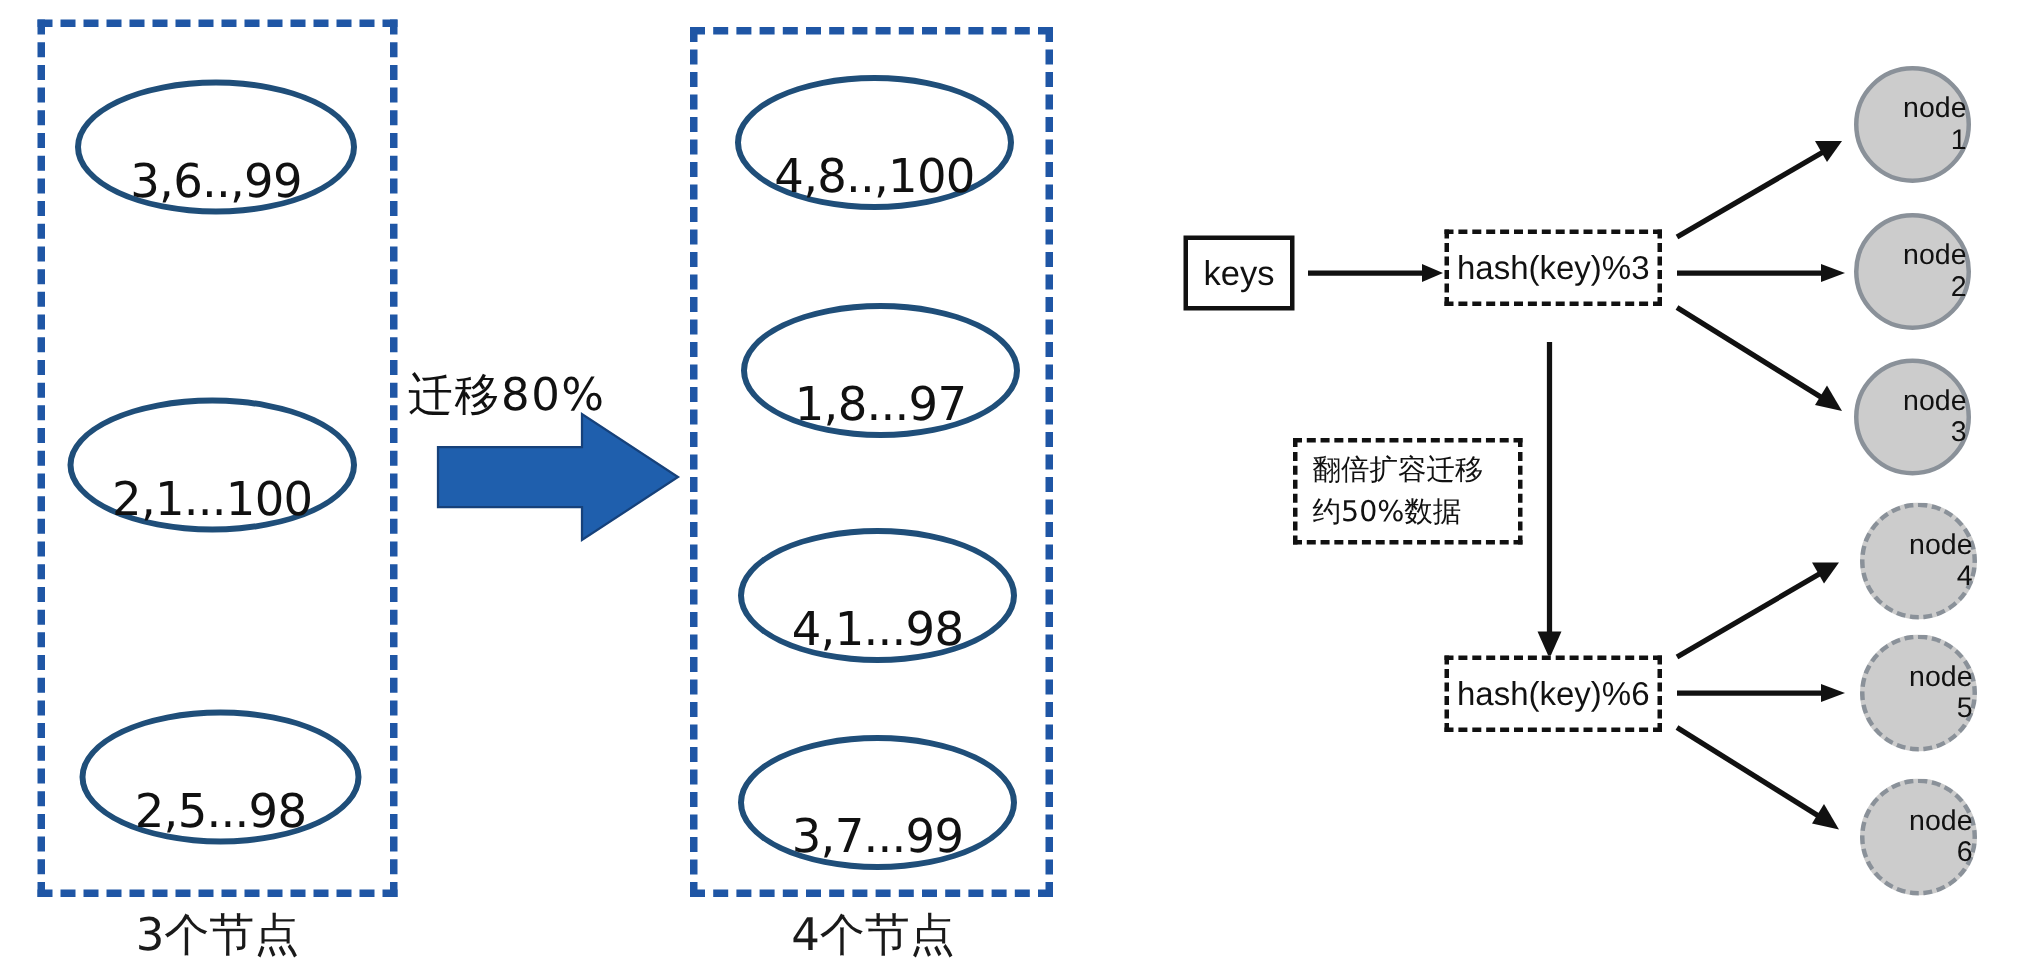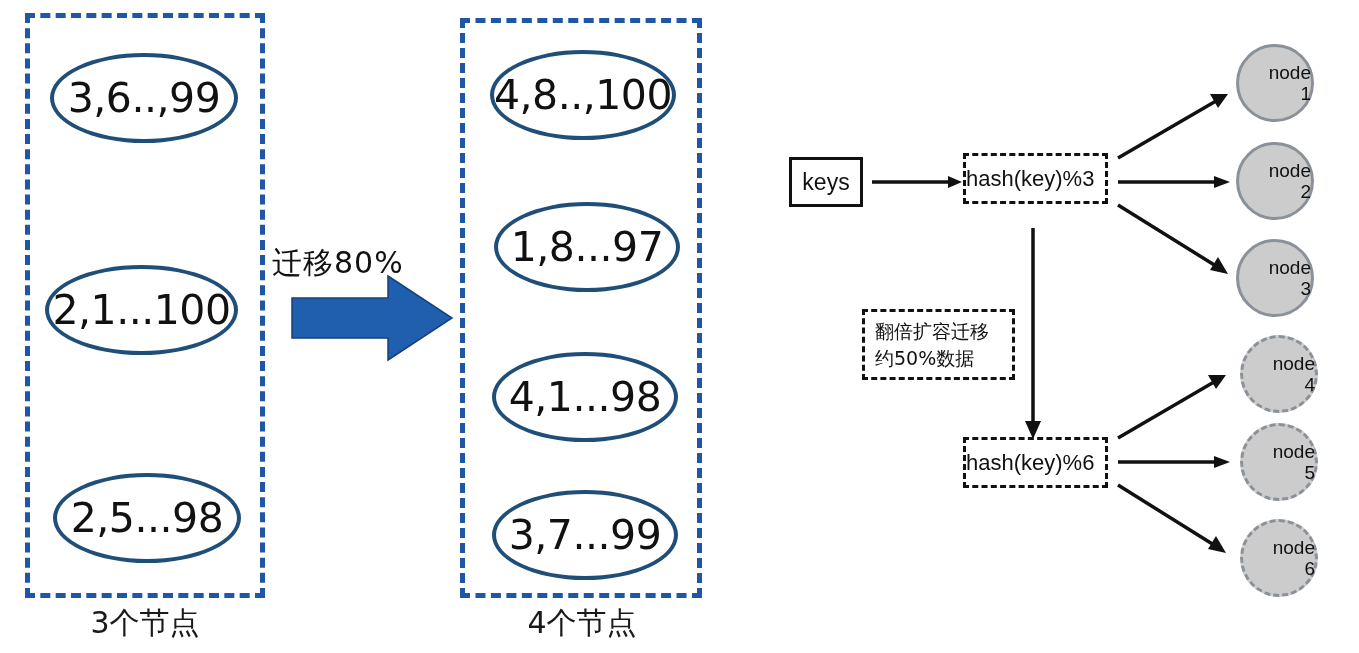--- a/index.html
+++ b/index.html
@@ -33,24 +33,24 @@
     white-space: nowrap;
   }
   
   .node-ellipse {
     position: absolute;
     border: 4px solid #1F4E79;
     border-radius: 50%;
     box-sizing: border-box;
     background: #ffffff;
     display: flex;
-    align-items: center;
-    justify-content: center;
-    color: #111111;
-    font-size: 41px;
+    align-items: flex-end;
+    justify-content: center;
+    color: #111111;
+    font-size: 31px;
     font-family: "DejaVu Sans", "Liberation Sans", sans-serif;
     letter-spacing: -0.5px;
   }
   .mig-label {
     position: absolute;
     font-size: 30px;
     color: #111111;
     font-family: "DejaVu Sans", "Liberation Sans", sans-serif;
     white-space: nowrap;
     letter-spacing: 1px;
@@ -67,20 +67,21 @@
     color: #111111;
     box-sizing: border-box;
     font-family: "Liberation Sans", sans-serif;
   }
   .hash-box {
     position: absolute;
     border: 3px dashed #111111;
     background: #ffffff;
     display: flex;
     align-items: center;
+    justify-content: center;
     font-size: 22px;
     color: #111111;
     box-sizing: border-box;
     font-family: "Liberation Sans", sans-serif;
     white-space: nowrap;
   }
   .note-box {
     position: absolute;
     border: 3px dashed #111111;
     background: #ffffff;
@@ -195,21 +196,21 @@
   <div class="cluster-caption" style="left:461px; top:603px; width:242px;">4个节点</div>
 
   <div class="keys-box" style="left:789px; top:157px; width:74px; height:50px;">
     <span>keys</span>
   </div>
 
   <div class="hash-box" style="left:963px; top:153px; width:145px; height:51px;">
     <span>hash(key)%3</span>
   </div>
 
-  <div class="note-box" style="left:862px; top:309px; width:153px; height:71px;justify-content:flex-end;">
+  <div class="note-box" style="left:862px; top:292px; width:153px; height:71px;">
     <span>翻倍扩容迁移</span>
     <span>约50%数据</span>
   </div>
 
   <div class="hash-box" style="left:963px; top:437px; width:145px; height:51px;">
     <span>hash(key)%6</span>
   </div>
 
   <div class="srv-node solid" style="left:1236px; top:44px;">
     <span>node</span>

